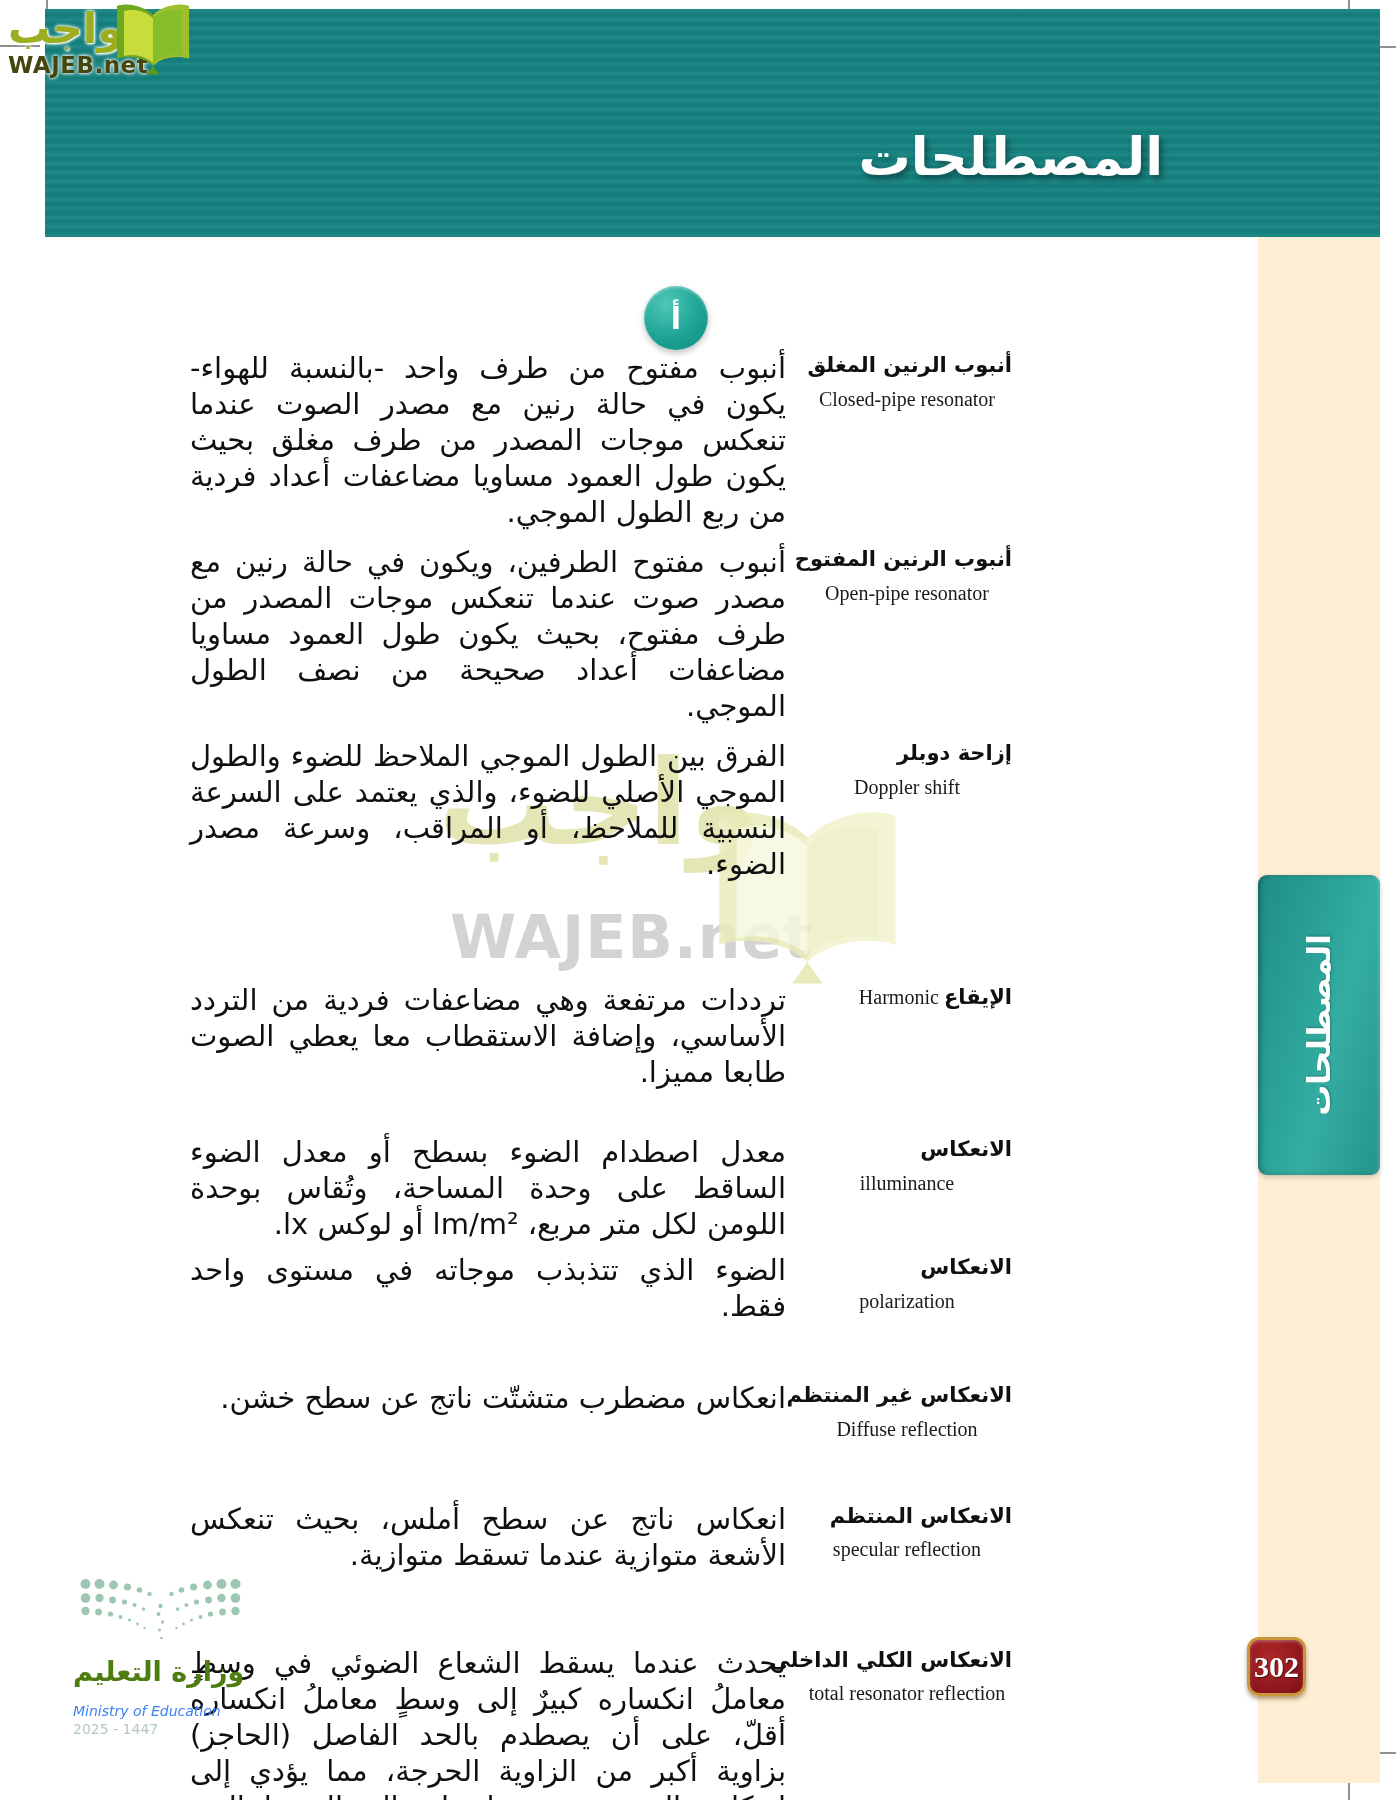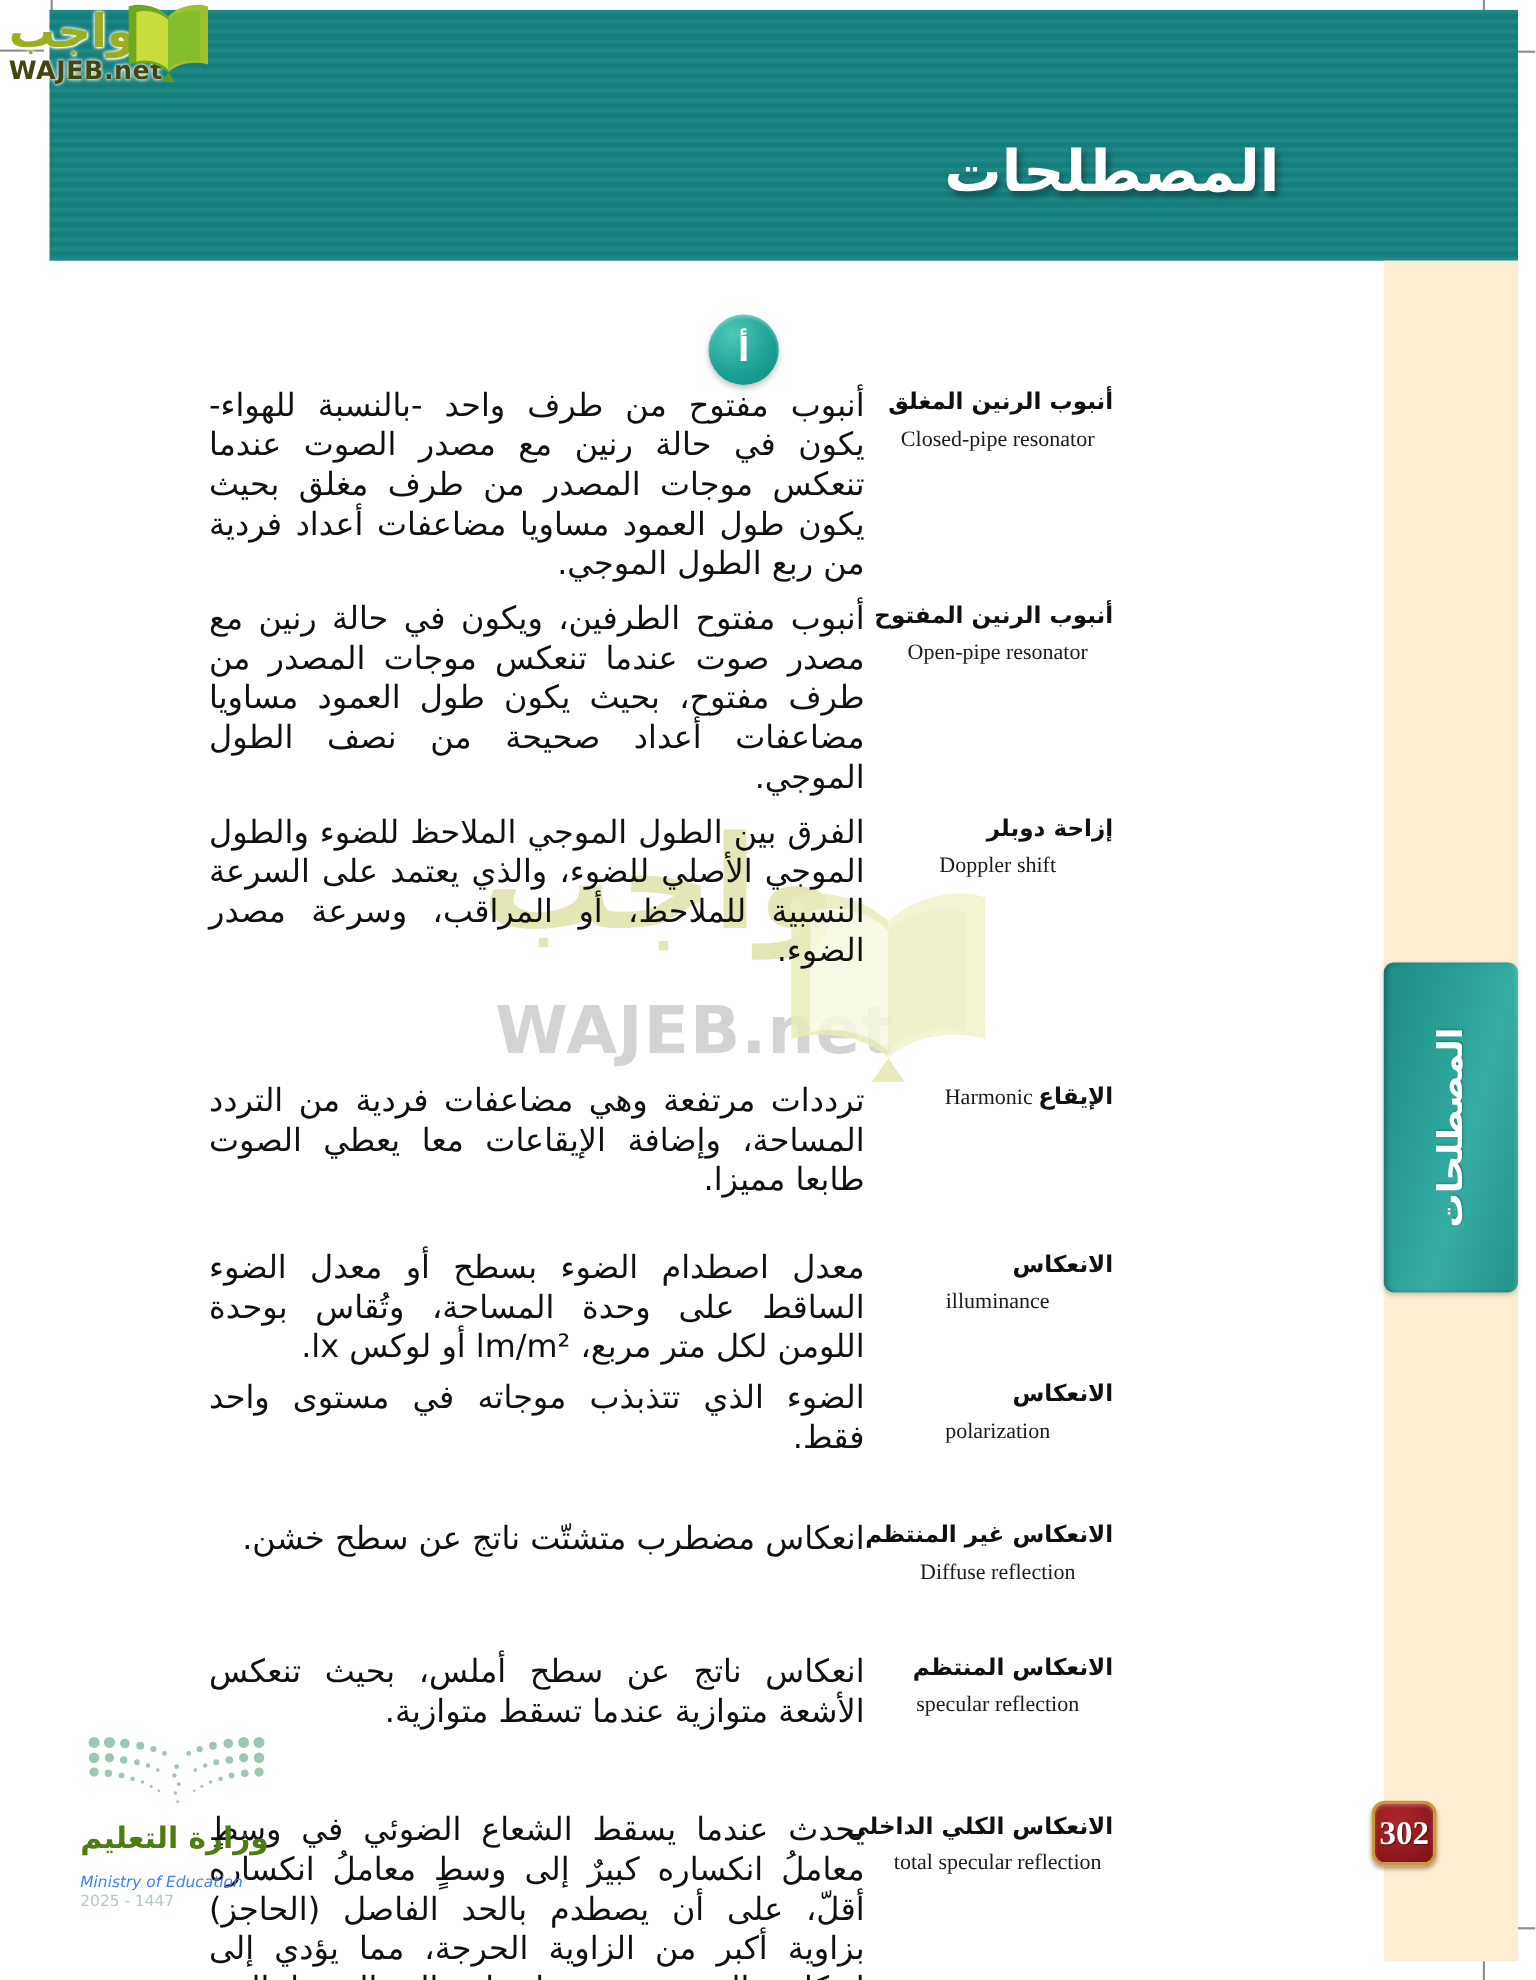--- a/index.html
+++ b/index.html
@@ -163,21 +163,21 @@
         <div class="term-en">Doppler shift</div>
       </div>
       <div class="def">الفرق بين الطول الموجي الملاحظ للضوء والطول الموجي الأصلي للضوء، والذي يعتمد على السرعة النسبية للملاحظ، أو المراقب، وسرعة مصدر الضوء.</div>
     </div>
 
     <div class="entry inline-term">
       <div class="term">
         <div class="term-ar">الإيقاع</div>
         <div class="term-en">Harmonic</div>
       </div>
-      <div class="def">ترددات مرتفعة وهي مضاعفات فردية من التردد المساحة، وإضافة الإيقاعات معا يعطي الصوت طابعا مميزا.</div>
+      <div class="def">ترددات مرتفعة وهي مضاعفات فردية من التردد الأساسي، وإضافة الاستقطاب معا يعطي الصوت طابعا مميزا.</div>
     </div>
 
     <div class="entry">
       <div class="term">
         <div class="term-ar">الانعكاس</div>
         <div class="term-en">illuminance</div>
       </div>
       <div class="def">معدل اصطدام الضوء بسطح أو معدل الضوء الساقط على وحدة المساحة، وتُقاس بوحدة اللومن لكل متر مربع، lm/m² أو لوكس lx.</div>
     </div>
 
@@ -201,21 +201,21 @@
       <div class="term">
         <div class="term-ar">الانعكاس المنتظم</div>
         <div class="term-en">specular reflection</div>
       </div>
       <div class="def">انعكاس ناتج عن سطح أملس، بحيث تنعكس الأشعة متوازية عندما تسقط متوازية.</div>
     </div>
 
     <div class="entry">
       <div class="term">
         <div class="term-ar">الانعكاس الكلي الداخلي</div>
-        <div class="term-en">total specular reflection</div>
+        <div class="term-en">total resonator reflection</div>
       </div>
       <div class="def">يحدث عندما يسقط الشعاع الضوئي في وسطٍ معاملُ انكساره كبيرٌ إلى وسطٍ معاملُ انكساره أقلّ، على أن يصطدم بالحد الفاصل (الحاجز) بزاوية أكبر من الزاوية الحرجة، مما يؤدي إلى انعكاس الضوء جميعه وارتداده إلى الوسط الذي معامل انكساره أكبر.</div>
     </div>
 
   </main>
 
   <div class="ministry">
     <svg width="175" height="72" viewBox="0 0 170 72">
       <g fill="#9ec7b2">
         <circle cx="10" cy="8" r="5"></circle>

